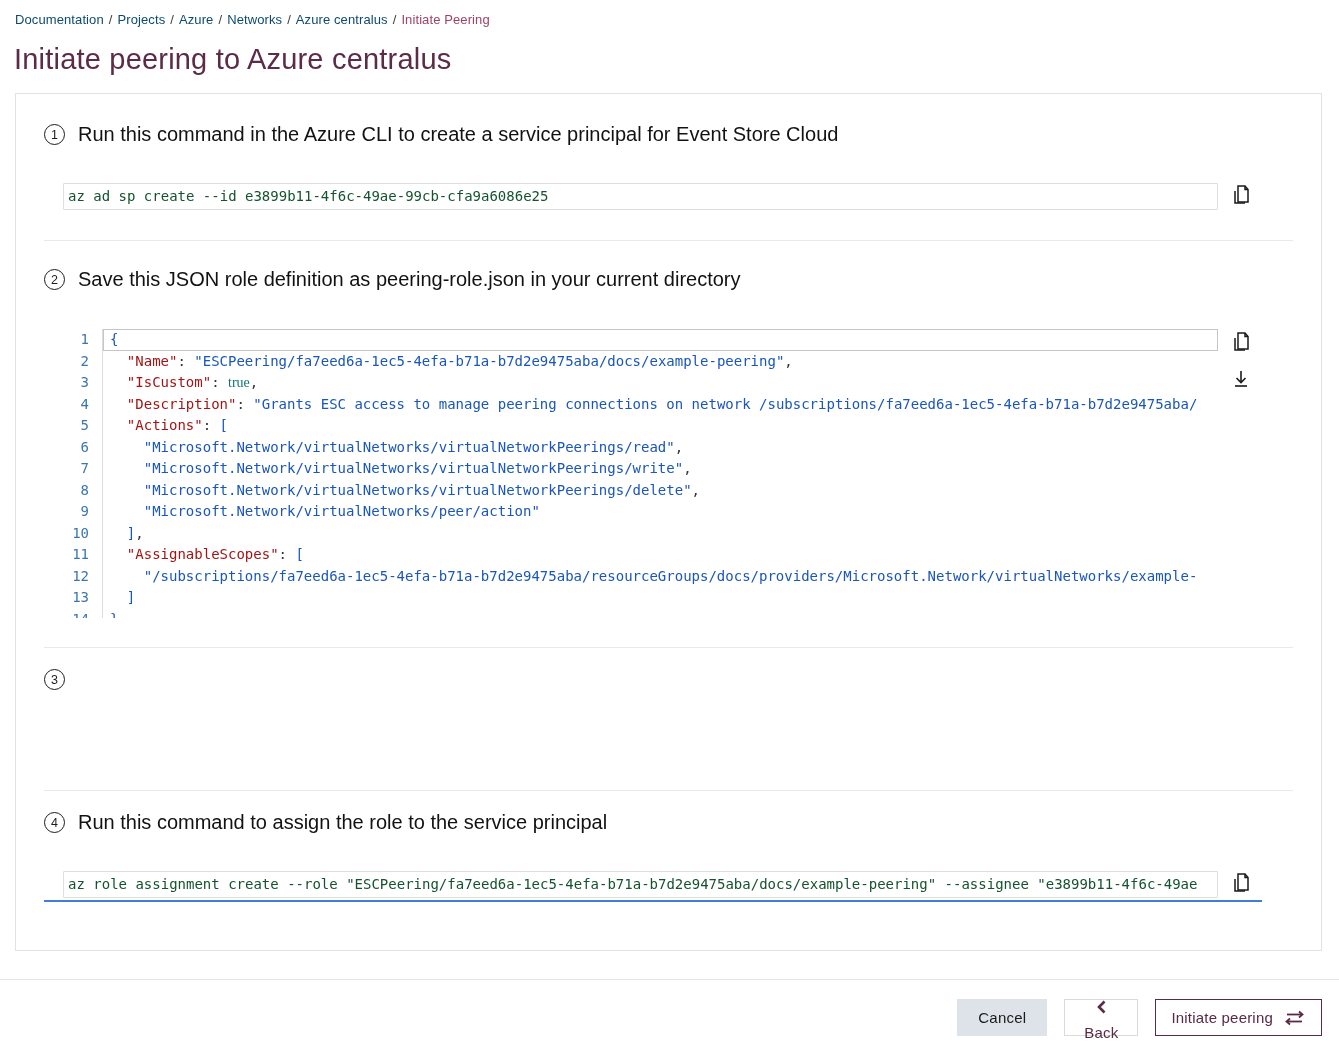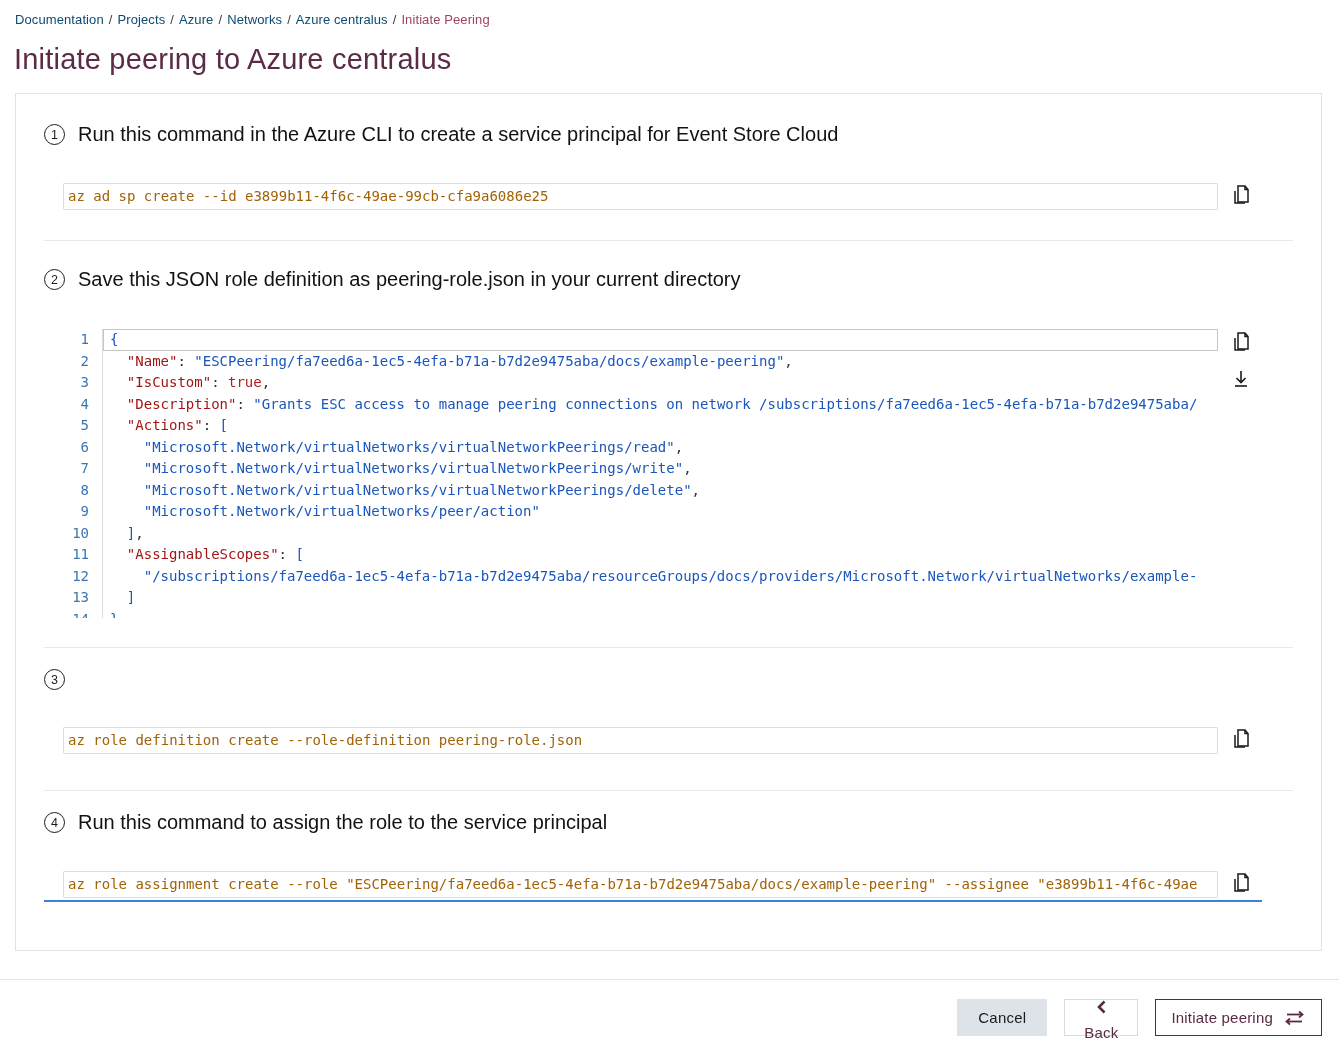--- a/index.html
+++ b/index.html
@@ -26,36 +26,36 @@
   .step-head { display:flex; align-items:center; gap:13px; height:21px; }
   .step-circle { width:21px; height:21px; border:1.5px solid #1c1c1c; border-radius:50%;
     display:flex; align-items:center; justify-content:center; font-size:12.5px; font-weight:500; flex:0 0 21px; }
   .step-label { font-size:20px; color:#121212; }
 
   .code-row { display:flex; align-items:flex-start; gap:13px; margin-left:19px; padding-right:42px; position:relative; }
   .sec-1 .code-row { margin-top:38px; }
   .sec-3 .code-row { margin-top:37px; }
   .sec-4 .code-row { margin-top:38px; }
   .code-box { flex:1; height:27px; line-height:25px; border:1px solid #dedede; border-radius:1px;
-    font-family:"DejaVu Sans Mono", monospace; font-size:14px; color:#a16207;
+    font-family:"DejaVu Sans Mono", monospace; font-size:14px; color:#14532d;
     padding:0 6px 0 4px; white-space:pre; overflow:hidden; background:#fff; }
   .icon-btn { width:20px; height:23px; flex:0 0 20px; cursor:pointer; background:none; border:none; padding:0; margin-top:1px; }
 
   .hbar { position:absolute; left:-19px; right:31px; bottom:-4px; height:2px; background:#3f7fd6; }
 
   
   .editor-row { display:flex; align-items:flex-start; gap:13px; margin-left:19px; padding-right:42px; margin-top:39px; }
   .editor { flex:1; height:289px; overflow:hidden; }
   .ed-row { display:flex; height:21.5px; font-family:"DejaVu Sans Mono", monospace; font-size:14px; line-height:21.5px; }
   .ed-ln { width:40px; flex:0 0 40px; text-align:right; padding-right:13px; color:#3b76b0; border-right:1px solid #dcdcdc; }
   .ed-code { flex:1; white-space:pre; overflow:hidden; padding-left:7px; color:#333; }
   .ed-row.active .ed-code { box-shadow:inset 0 0 0 1px #c6c6c6; }
   .t-k { color:#a31515; }
   .t-s { color:#1a56bc; }
-  .t-b { color:#b91c1c; }
+  .t-b { color:#0f766e;font-family:Liberation Serif, serif; }
   .t-br { color:#1a56bc; }
   .t-p { color:#333333; }
   .t-w { color:#333333; }
   .editor-icons { display:flex; flex-direction:column; gap:13px; width:20px; flex:0 0 20px; margin-top:1px; }
 
   
   .footer-divider { margin-top:28px; border-top:1px solid #e5e5e5; }
   .footer-buttons { display:flex; justify-content:flex-end; align-items:center; gap:17px; margin:19px 17px 0 0; }
   .btn { height:37px; display:flex; align-items:center; gap:10px; font-size:15px;
     font-family:"Liberation Sans", sans-serif; cursor:pointer; background:#fff; letter-spacing:.2px; }
@@ -170,30 +170,20 @@
             <path d="M4 18 h12"></path>
           </svg>
         </button>
       </div>
     </div>
   </div>
 
   <div class="section sec-3">
     <div class="step-head">
       <span class="step-circle">3</span>
-    </div>
-    <div class="code-row">
-      <div class="code-box">az role definition create --role-definition peering-role.json</div>
-      <button class="icon-btn">
-        <svg width="20" height="23" viewBox="0 0 20 23" fill="none" stroke="#1a1a1a" stroke-width="1.5">
-          <path d="M4 7 v12 h10" fill="none"></path>
-          <path d="M7 2 h7 l3 3.5 V18 H7 Z" fill="#fff"></path>
-          <path d="M14 2 v3.5 h3" fill="none"></path>
-        </svg>
-      </button>
     </div>
   </div>
 
   <div class="section sec-4">
     <div class="step-head">
       <span class="step-circle">4</span>
       <span class="step-label">Run this command to assign the role to the service principal</span>
     </div>
     <div class="code-row">
       <div class="code-box">az role assignment create --role "ESCPeering/fa7eed6a-1ec5-4efa-b71a-b7d2e9475aba/docs/example-peering" --assignee "e3899b11-4f6c-49ae</div>

